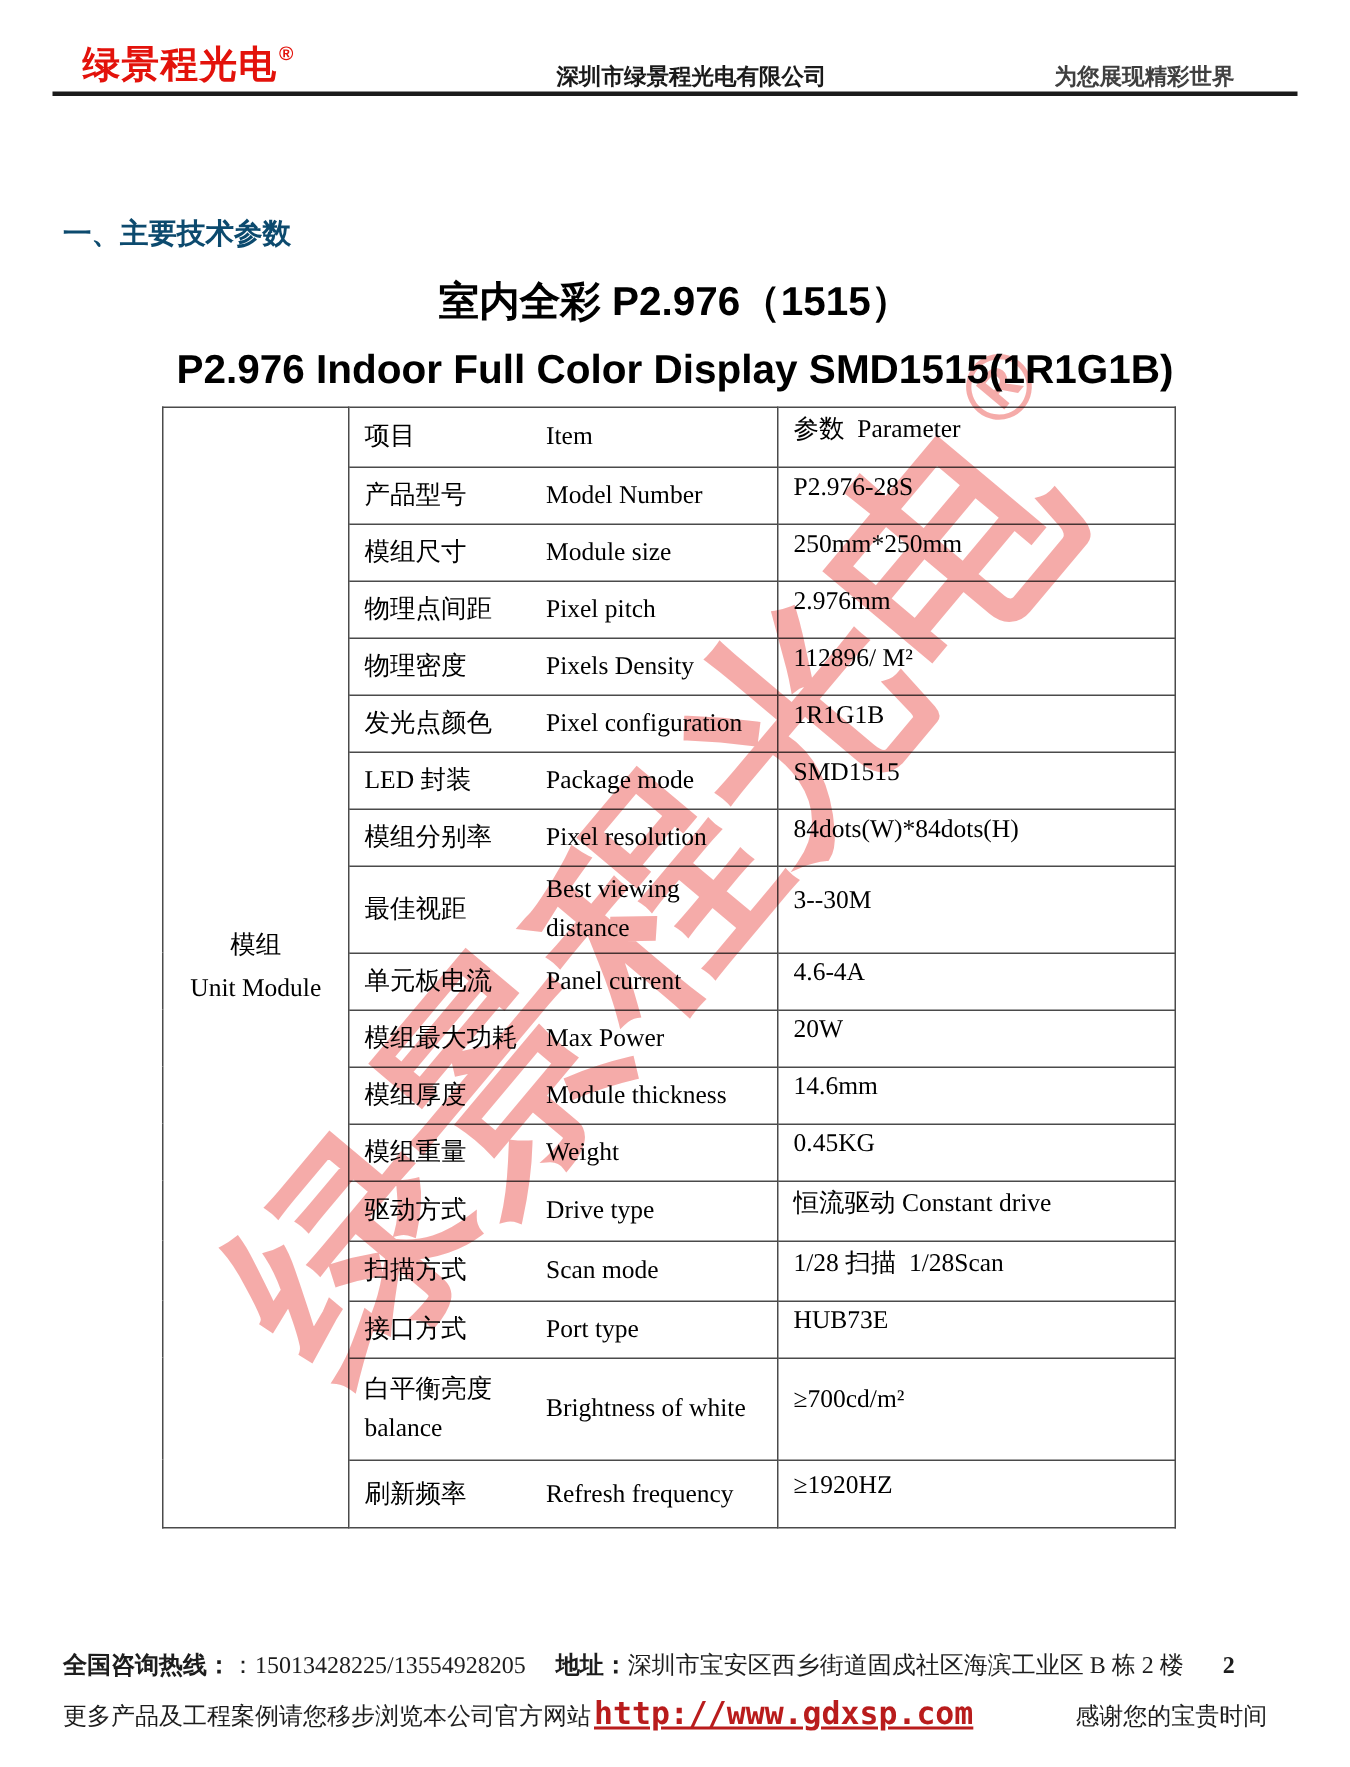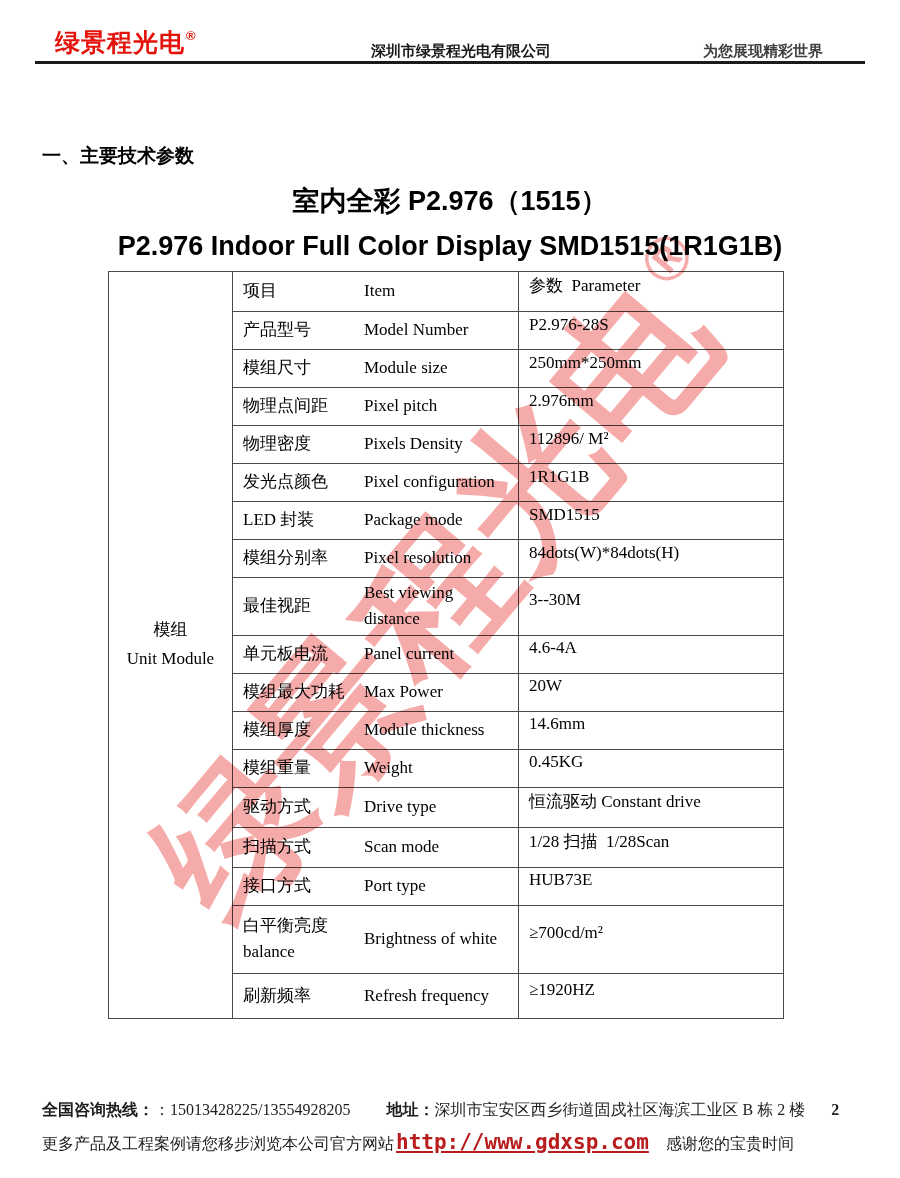--- a/index.html
+++ b/index.html
@@ -15,21 +15,21 @@
     position:absolute; left:55px; top:26px;
     font-family:"Liberation Sans", sans-serif;
     font-weight:bold; font-size:25px; color:#e3120b; letter-spacing:1px;
   }
   .logo-reg { font-size:13px; position:relative; top:-11px; left:1px; font-weight:bold; }
   .header-company { position:absolute; left:371px; top:42px; font-size:15px; font-weight:600; color:#1a1a1a; }
   .header-slogan  { position:absolute; left:703px; top:42px; font-size:15px; font-weight:600; color:#404040; }
   .header-rule { position:absolute; left:35px; top:61px; width:830px; height:3px; background:#1b1b1b; }
 
   
-  .section-heading { position:absolute; left:42px; top:143px; font-size:19px; font-weight:bold; color:#000000; }
+  .section-heading { position:absolute; left:42px; top:143px; font-size:19px; font-weight:bold; color:#0c4a6e; }
   .title-cn {
     position:absolute; left:0; top:183px; width:100%; text-align:center;
     font-family:"Liberation Sans", sans-serif; font-weight:bold; font-size:27px; color:#000;
   }
   .title-en {
     position:absolute; left:0; top:231px; width:100%; text-align:center;
     font-family:"Liberation Sans", sans-serif; font-weight:bold; font-size:27px; color:#000;
   }
 
   
@@ -56,28 +56,28 @@
   td.c-item { padding:2px 6px 2px 10px; }
   .cellflex { display:flex; align-items:center; }
   .cellflex .cn { flex:0 0 121px; white-space:pre-line; line-height:1.55; }
   .cellflex .en { flex:1 1 auto; line-height:1.55; }
   td.c-val { padding:2px 6px 14px 10px; white-space:pre-wrap; }
 
   
   .footer-line1 { position:absolute; left:42px; top:1100px; width:830px; font-size:16px; color:#1d1d1d; white-space:nowrap; }
   .footer-line2 { position:absolute; left:42px; top:1130px; width:830px; font-size:16px; color:#1d1d1d; white-space:nowrap; }
   .b { font-weight:bold;text-align:center; }
-  .addr-label { margin-left:36px; }
+  .addr-label { margin-left:20px; }
   .page-num { margin-left:26px; font-weight:bold; }
   .site-link {
     font-family:"DejaVu Sans Mono", "Liberation Mono", monospace;
     font-weight:bold; font-size:21px; color:#b91c1c;
     text-decoration:underline; margin-left:2px;
   }
-  .thanks { margin-left:17px; }
+  .thanks { margin-left:68px; }
 </style>
 </head>
 <body>
 
 <div class="page">
 
   <div class="logo">
     <span>绿景程光电</span><span class="logo-reg">®</span>
   </div>
   <div class="header-company">深圳市绿景程光电有限公司</div>

